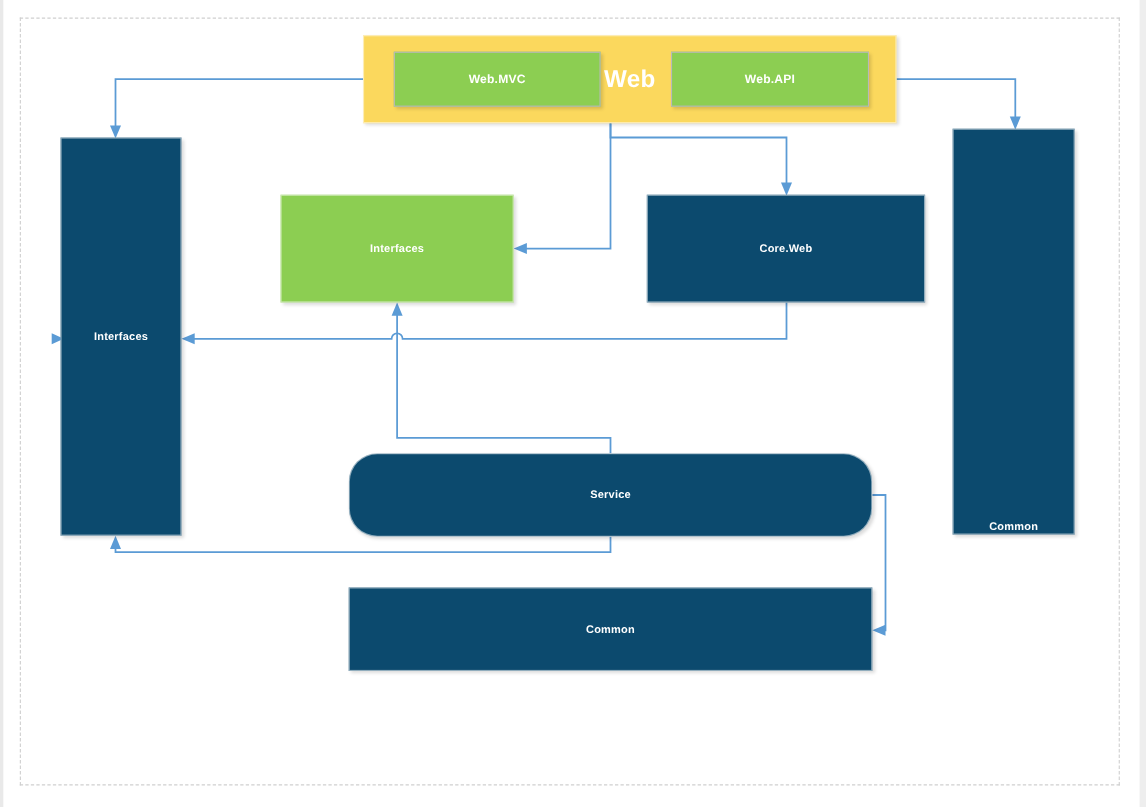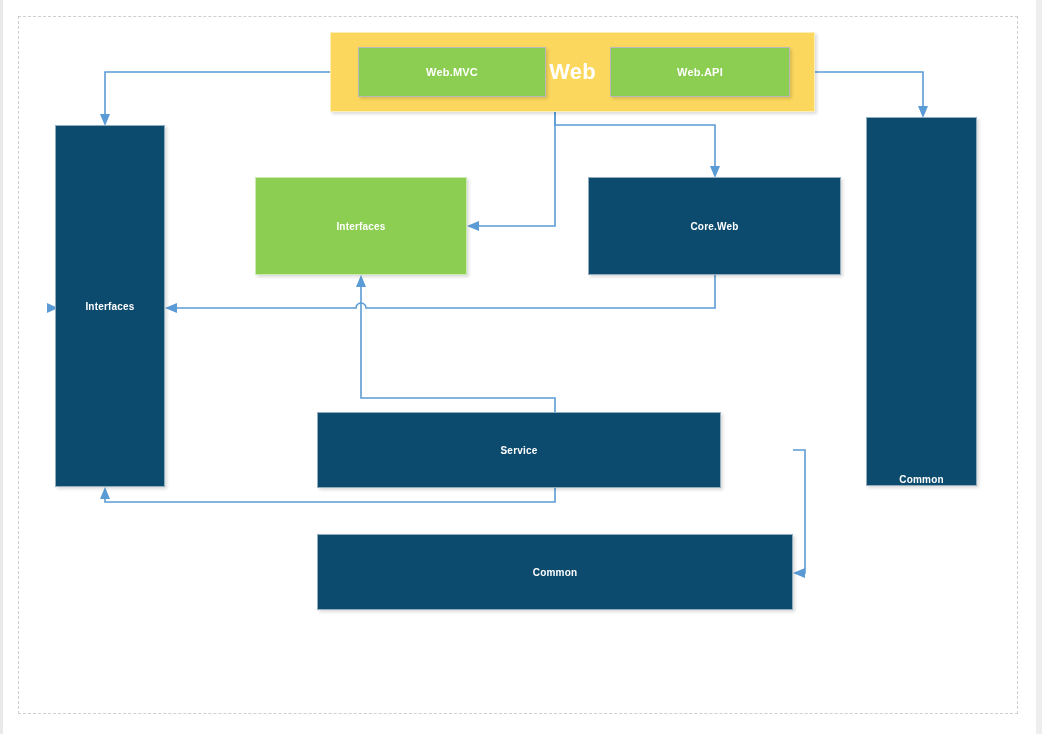--- a/index.html
+++ b/index.html
@@ -160,21 +160,21 @@
   </div>
 
   <div class="node node-blue" style="left:588px; top:177px; width:253px; height:98px;">
     <span class="lbl lbl-md">Core.Web</span>
   </div>
 
   <div class="node node-blue" style="left:866px; top:117px; width:111px; height:369px;align-items:flex-end;">
     <span class="lbl lbl-md">Common</span>
   </div>
 
-  <div class="node node-blue" style="left:317px; top:412px; width:404px; height:76px;">
+  <div class="node node-blue" style="left:317px; top:412px; width:476px; height:76px;border-radius:26px;">
     <span class="lbl lbl-md">Service</span>
   </div>
 
   <div class="node node-blue" style="left:317px; top:534px; width:476px; height:76px;">
     <span class="lbl lbl-md">Common</span>
   </div>
 
 </div>
 
 </body></html>

